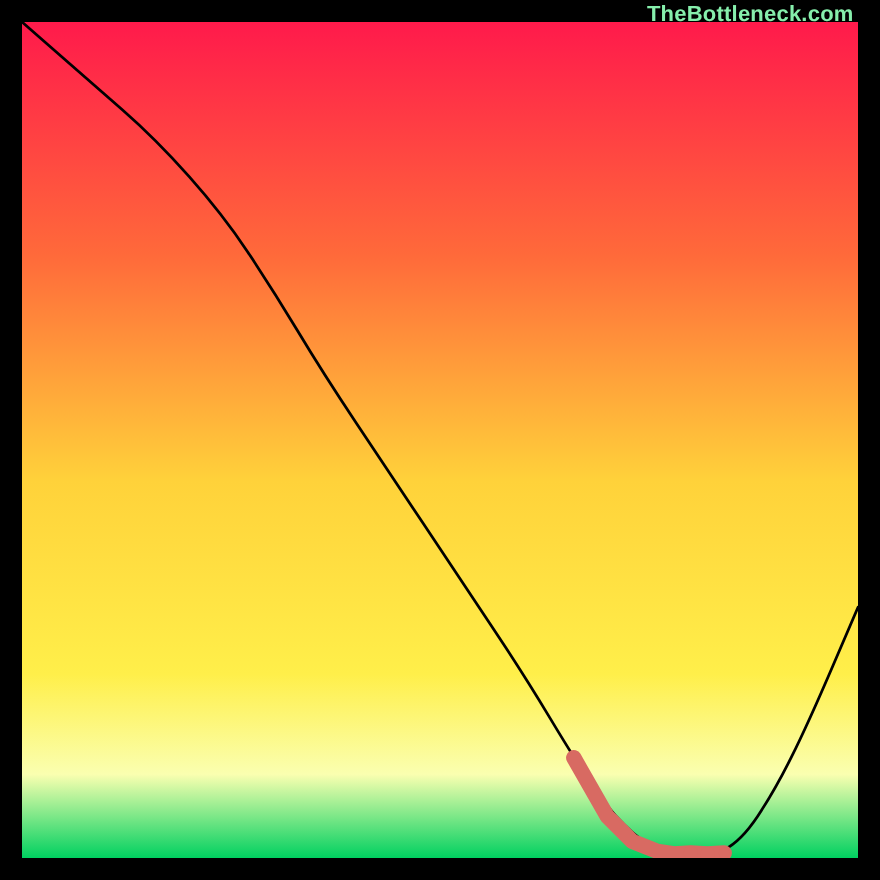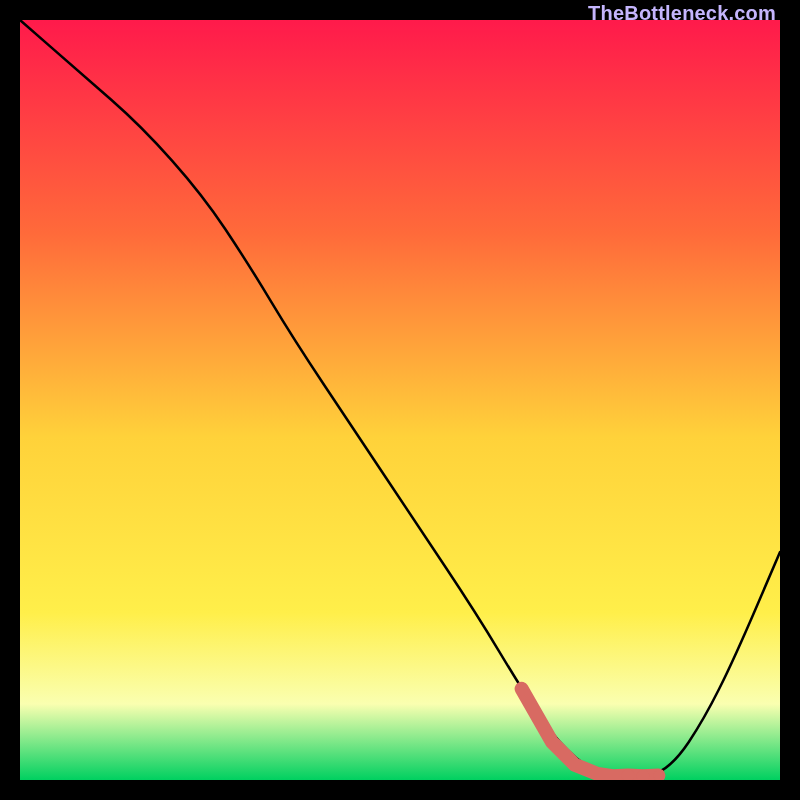--- a/index.html
+++ b/index.html
@@ -18,21 +18,21 @@
     height: 760px;
     background: #000;
   }
   .watermark {
     position: absolute;
     top: 2px;
     right: 24px;
     font-family: Arial, Helvetica, sans-serif;
     font-size: 20px;
     font-weight: 600;
-    color: #c4b5fd;
+    color: #86efac;
     letter-spacing: 0.2px;
   }
   svg {
     display: block;
   }
 </style>
 </head>
 <body>
 
 <div class="frame">

